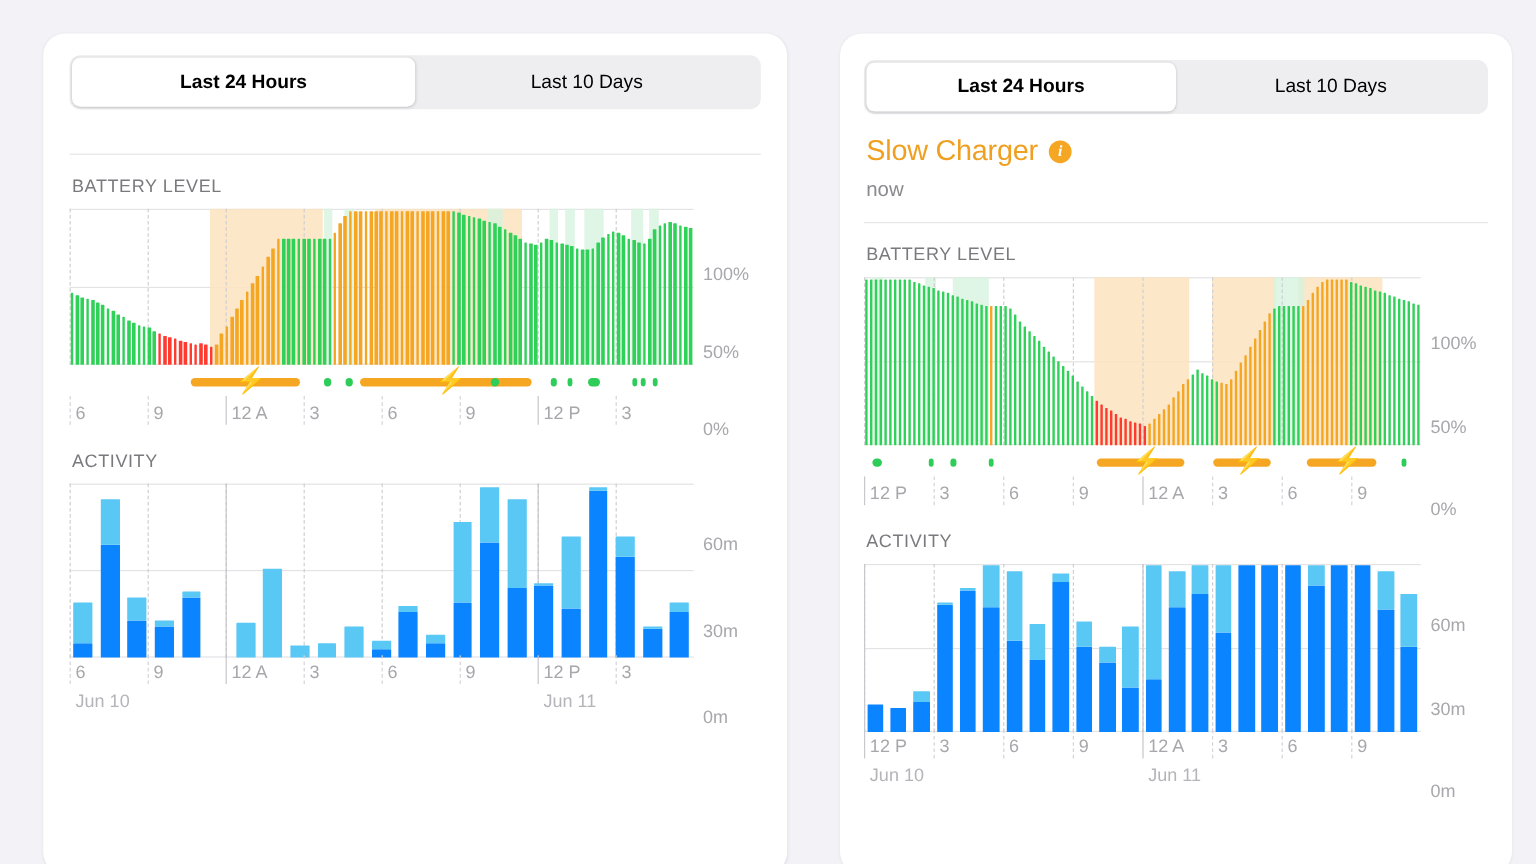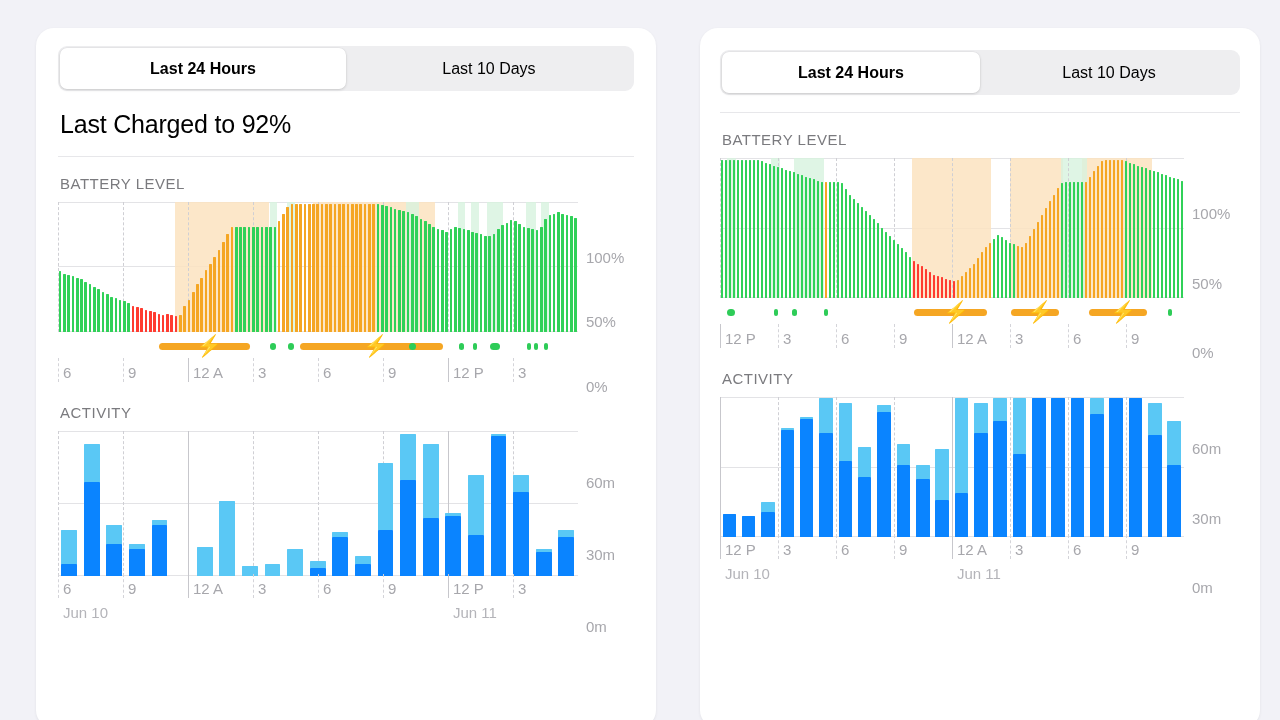--- a/index.html
+++ b/index.html
@@ -128,21 +128,20 @@
 <div class="stage">
 
   <div class="panel panel-left">
 
     <div class="segmented">
       <div class="seg active">Last 24 Hours</div>
       <div class="seg">Last 10 Days</div>
     </div>
 
     <div class="status">
-      <div class="status-title">Last Charged to 92%</div>
     </div>
     <div class="divider"></div>
 
     <div class="section-label">BATTERY LEVEL</div>
     <div class="chart-row">
       <div class="chart-area">
         <div class="plot" id="lb-plot" style="height:130px">
             <div class="gridline" style="bottom: 0px;"></div>
             <div class="gridline" style="bottom: 64.5px;"></div>
             <div class="gridline" style="bottom: 129px;"></div>
@@ -419,20 +418,27 @@
     </div>
   </div>
 
   <div class="panel panel-right">
 
     <div class="segmented">
       <div class="seg active">Last 24 Hours</div>
       <div class="seg">Last 10 Days</div>
     </div>
 
+    <div class="status">
+      <div class="status-title warn">
+        <span>Slow Charger</span>
+        <span class="info-badge">i</span>
+      </div>
+      <div class="status-sub">now</div>
+    </div>
     <div class="divider"></div>
 
     <div class="section-label">BATTERY LEVEL</div>
     <div class="chart-row">
       <div class="chart-area">
         <div class="plot" id="rb-plot" style="height:140px">
             <div class="gridline" style="bottom: 0px;"></div>
             <div class="gridline" style="bottom: 69.5px;"></div>
             <div class="gridline" style="bottom: 139px;"></div>
             <div class="band charge" style="left: 41.5%; width: 17%;"></div>

